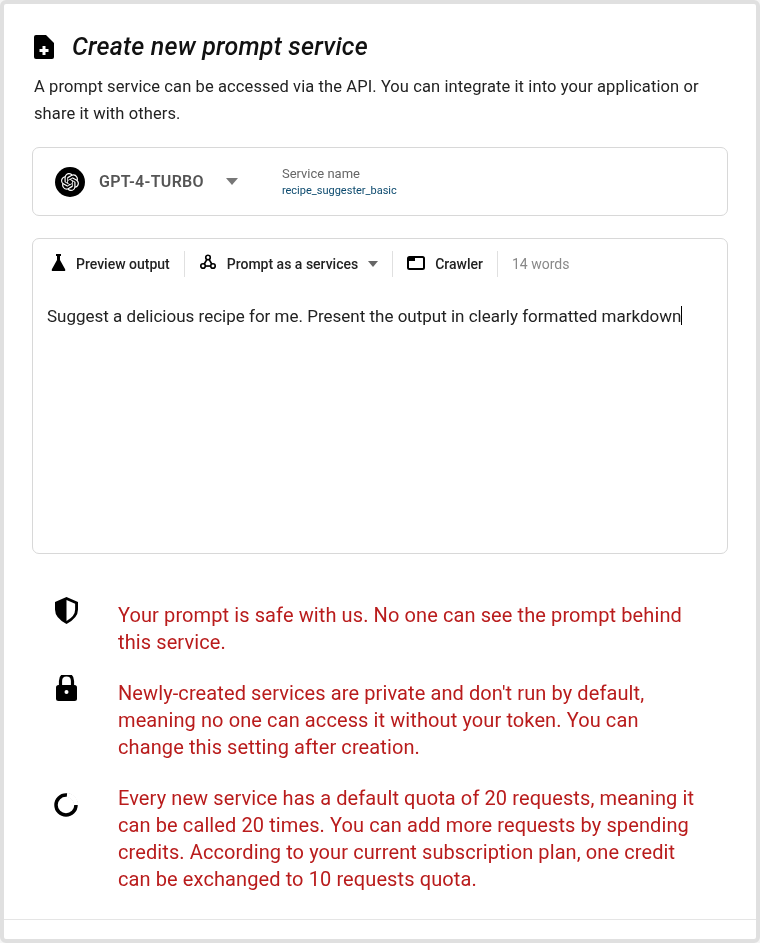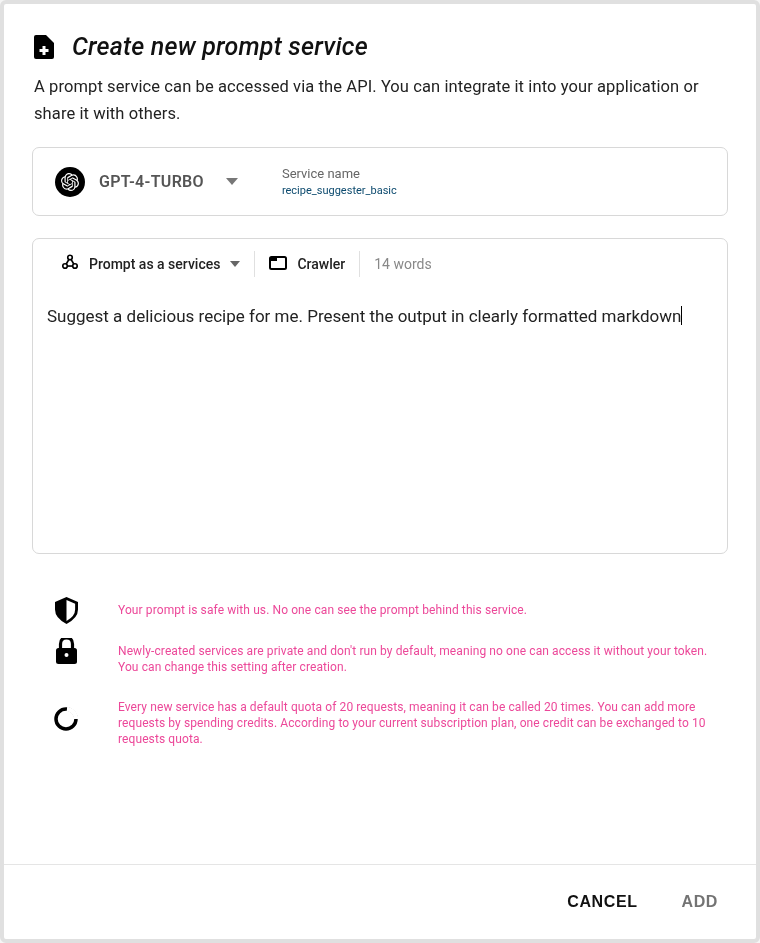--- a/index.html
+++ b/index.html
@@ -180,22 +180,22 @@
       gap: 38px;
     }
     .info-icon {
       width: 28px;
       flex-shrink: 0;
       display: flex;
       justify-content: center;
       padding-top: 3px;
     }
     .info-text {
-      font-size: 12px;
-      color: #ec4899;
+      font-size: 20px;
+      color: #b91c1c;
       line-height: 1.35;
       letter-spacing: 0.1px;
       padding: 8px 0;
     }
     .info-row:nth-child(3) .info-icon {
       padding-top: 16px;
     }
     .modal-footer {
       border-top: 1px solid #e5e5e5;
       padding: 22px 34px;
@@ -255,20 +255,28 @@
         </span>
       </div>
       <div class="service-name-block">
         <span class="service-name-label">Service name</span>
         <span class="service-name-value">recipe_suggester_basic</span>
       </div>
     </div>
 
     <div class="prompt-box">
       <div class="toolbar">
+        <div class="tool-item first">
+          <span>
+            <svg width="15" height="17" viewBox="0 0 15 17">
+                <path d="M5 0 L10 0 L10 2 L9 2 L9 6 L14 15 Q15 17 13 17 L2 17 Q0 17 1 15 L6 6 L6 2 L5 2 Z" fill="#000"></path>
+              </svg>
+          </span>
+          <span>Preview output</span>
+        </div>
         <div class="tool-item">
           <span>
             <svg width="18" height="17" viewBox="0 0 24 24" fill="none" stroke="#000" stroke-width="2.3">
               <circle cx="12" cy="5" r="3.2"></circle>
               <circle cx="5" cy="17" r="3.2"></circle>
               <circle cx="19" cy="17" r="3.2"></circle>
               <path d="M10.5 7.5 L6.5 14.5"></path>
               <path d="M13.5 7.5 L17.5 14.5"></path>
               <path d="M8 17 L16 17"></path>
             </svg>

